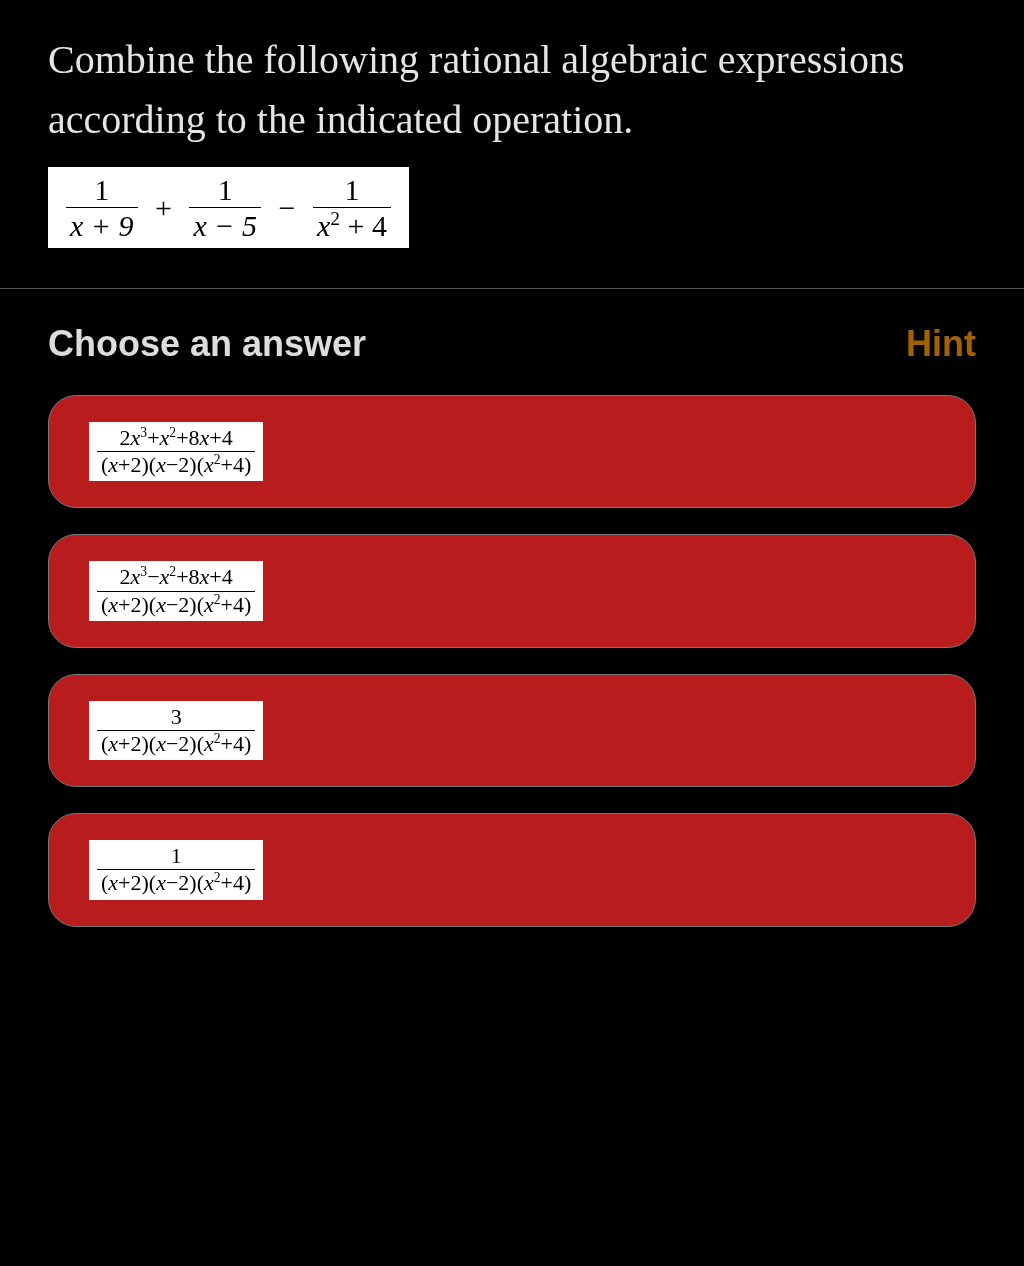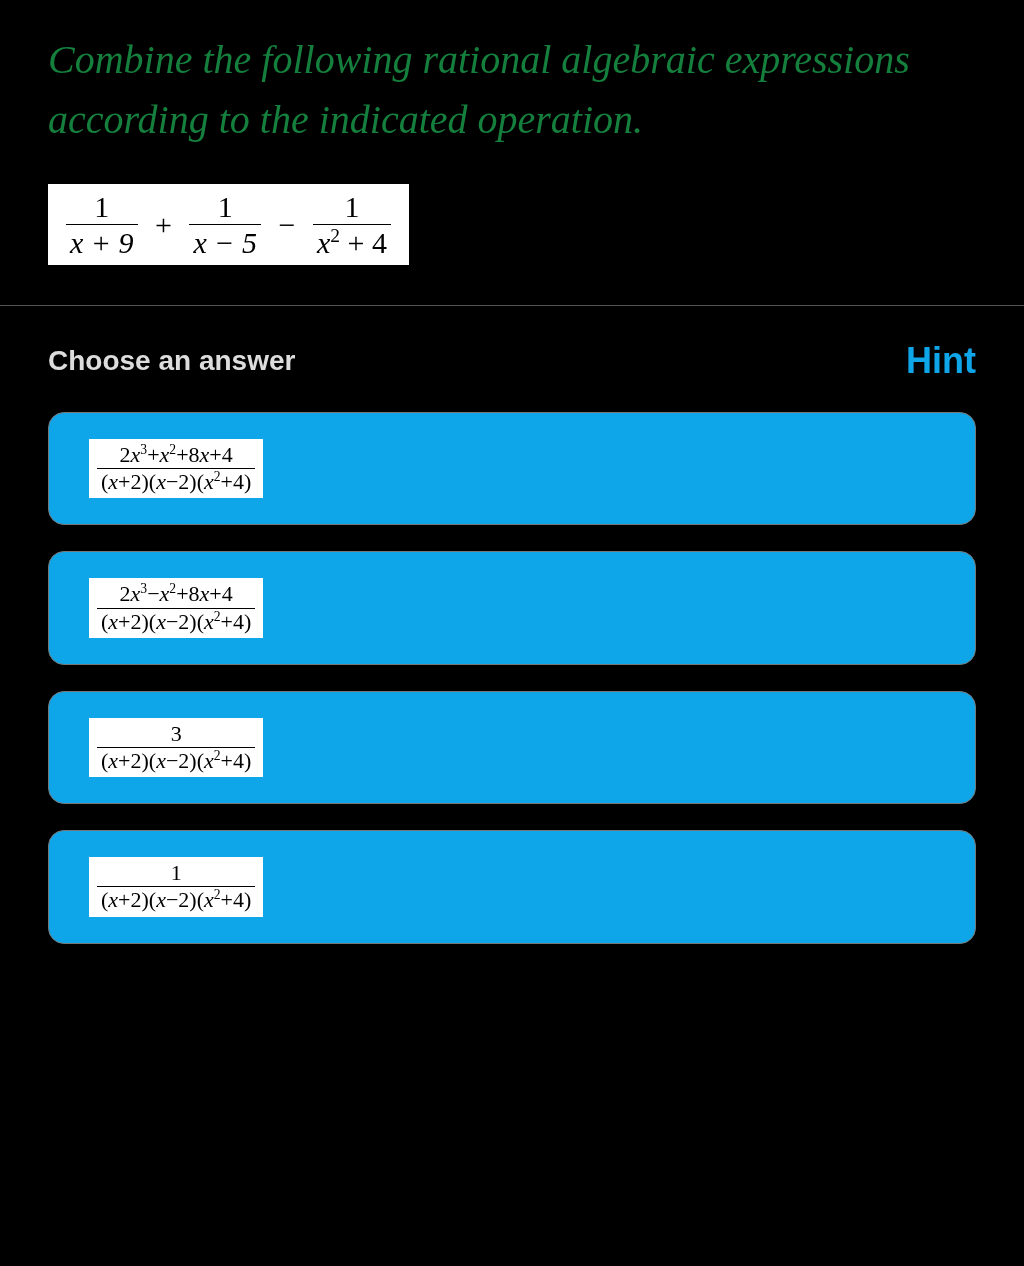--- a/index.html
+++ b/index.html
@@ -9,24 +9,23 @@
     font-family: Georgia, 'Times New Roman', serif;
     width: 1024px;
     overflow: hidden;
   }
   .question-section {
     padding: 30px 48px 40px 48px;
   }
   .question-text {
     font-size: 40px;
     line-height: 1.5;
-    color: #15803d;
+    color: #e5e5e5;
     font-weight: 400;
-    margin-bottom: 30px;
-    font-style: italic;
+    margin-bottom: 13px;
   }
   .expression-box {
     display: inline-block;
     background: #fff;
     color: #000;
     padding: 6px 18px;
     margin-top: 4px;
   }
   .frac {
     display: inline-block;
@@ -66,37 +65,37 @@
   }
   .answer-header {
     display: flex;
     justify-content: space-between;
     align-items: center;
     margin-bottom: 30px;
   }
   .choose-label {
     font-family: Arial, Helvetica, sans-serif;
     font-weight: bold;
-    font-size: 28px;
+    font-size: 36px;
     color: #ddd;
   }
   .hint-link {
     font-family: Arial, Helvetica, sans-serif;
     font-weight: bold;
     font-size: 36px;
-    color: #0ea5e9;
+    color: #a16207;
     cursor: pointer;
   }
   .option {
     border: 1px solid #777;
-    border-radius: 16px;
+    border-radius: 28px;
     padding: 26px 40px;
     margin-bottom: 26px;
     cursor: pointer;
-    background: #0ea5e9;
+    background: #b91c1c;
   }
   .option .math-box {
     display: inline-block;
     background: #fff;
     color: #000;
     padding: 4px 8px;
     font-family: 'Times New Roman', serif;
     font-size: 22px;
   }
   .option .math-box .frac .num { border-bottom: 1.2px solid #000; }

